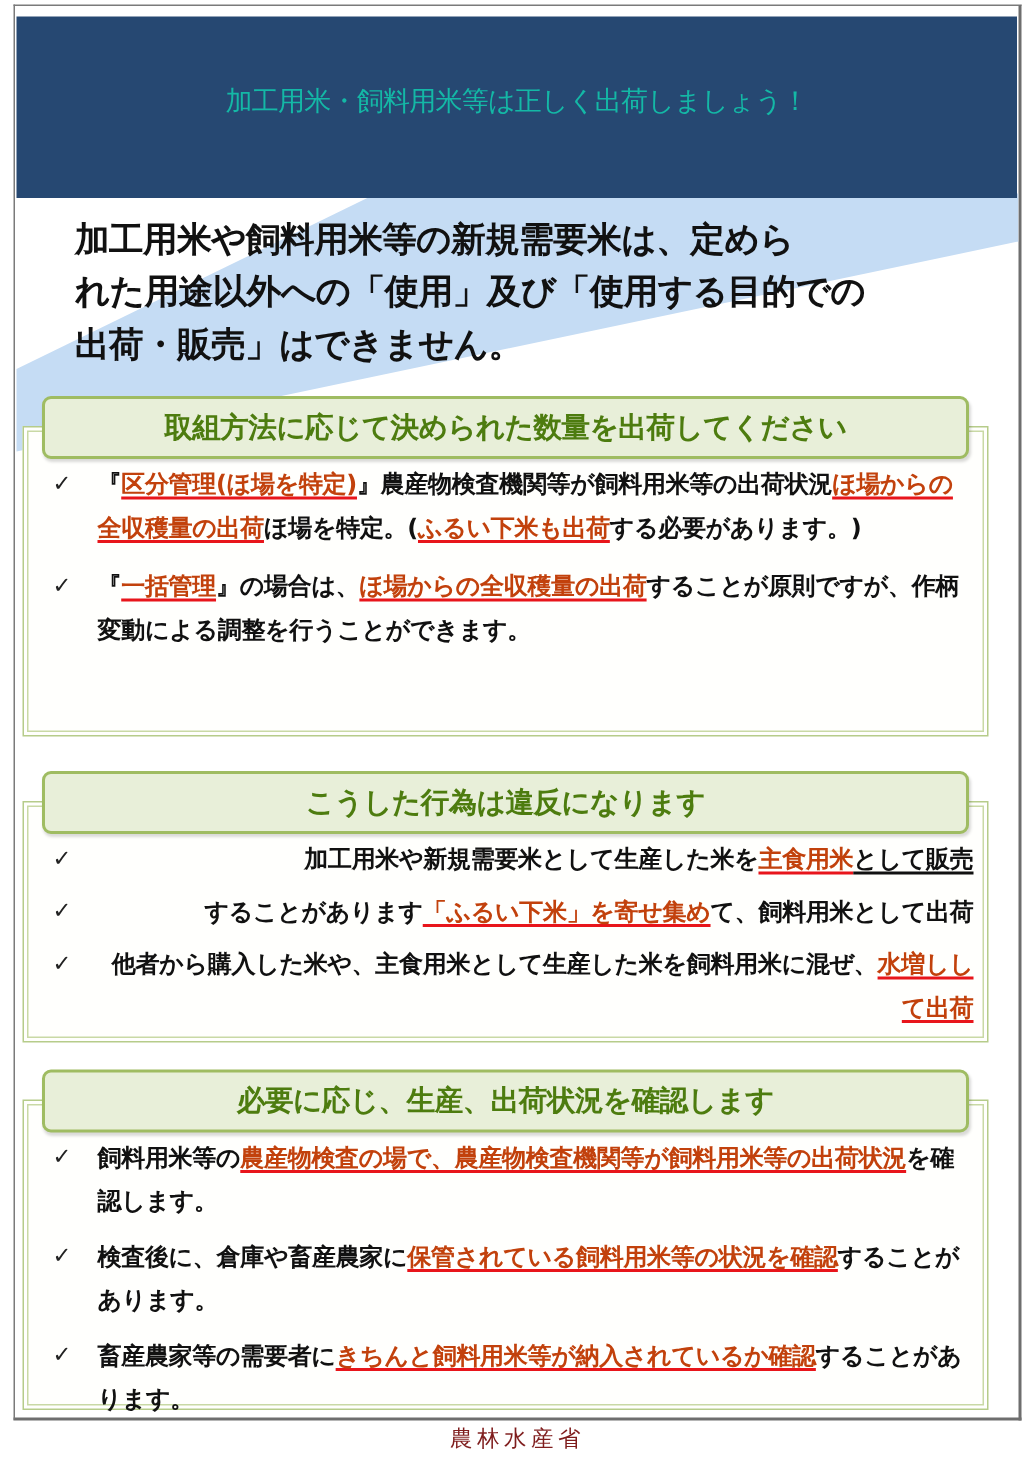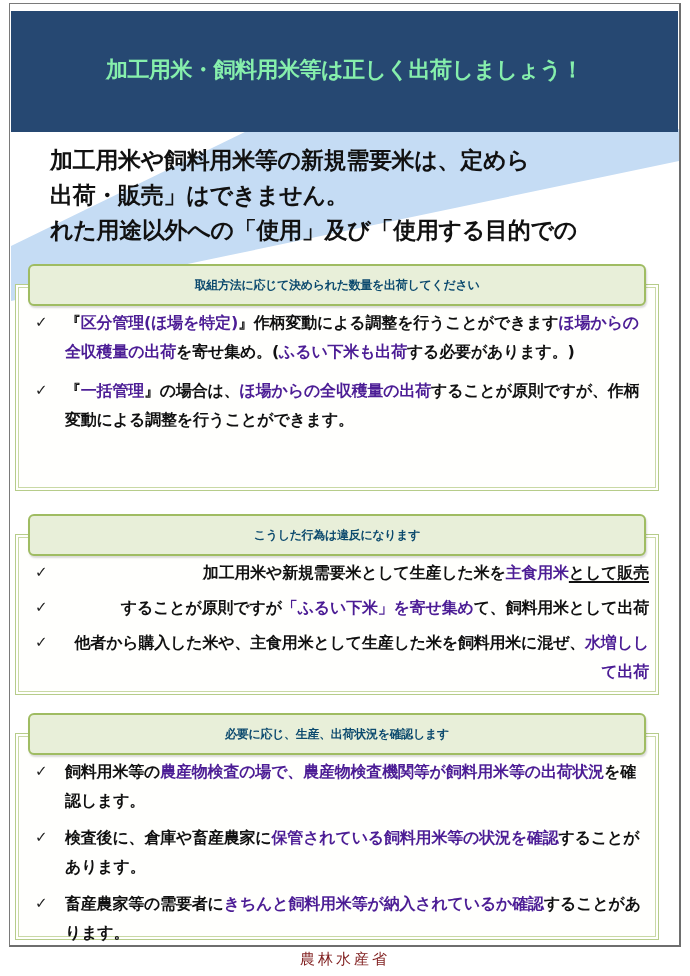--- a/index.html
+++ b/index.html
@@ -3,85 +3,85 @@
 <meta charset="utf-8">
 <style>
   html, body { margin:0; padding:0; background:#ffffff; }
   body { width:690px; height:976px; position:relative; overflow:hidden;
          font-family:"DejaVu Sans", "Liberation Sans", sans-serif; color:#1a1a1a; }
   .frame { position:absolute; left:9px; top:3px; width:669px; height:941px;
            border:1px solid #7a7a7a; border-right:2px solid #6e6e6e; border-bottom:2px solid #6e6e6e;
            background:#ffffff; overflow:hidden; }
   .header { position:absolute; left:1px; top:7px; width:667px; height:121px; background:#264872; }
   .header h1 { margin:0; position:absolute; left:0; right:0; top:44px; text-align:center;
-               color:#86efac; font-size:22px; font-weight:bold; letter-spacing:-0.5px; }
+               color:#14b8a6; font-size:18px; font-weight:normal; letter-spacing:-0.5px; }
   .band { position:absolute; left:0; top:0; width:690px; height:976px; pointer-events:none; }
   .lead { position:absolute; left:50px; top:143px; width:600px; font-size:23px; font-weight:bold;
           line-height:35px; color:#111; letter-spacing:-0.3px; }
   .section { position:absolute; left:15px; width:644px; }
   .sec-body { position:absolute; left:0; right:0; border:1px solid #b6cc8a; outline:1px solid #c9d9a5;
               outline-offset:-4px; background:#fffffd; }
   .sec-tab { position:absolute; left:13px; right:13px; height:38px; background:#e8efd9;
              border:2px solid #9fbc62; border-radius:6px; box-shadow:1px 2px 2px rgba(0,0,0,0.15);
              display:flex; align-items:center; justify-content:center; }
-  .sec-tab span { font-size:12px; font-weight:bold; color:#0c4a6e; letter-spacing:-0.3px; }
+  .sec-tab span { font-size:19px; font-weight:bold; color:#4d7c0f; letter-spacing:-0.3px; }
   .items { position:absolute; left:20px; right:10px; }
   .item { position:relative; padding-left:30px; font-size:16px; font-weight:bold; color:#111;
           line-height:29px; letter-spacing:-0.2px; }
   .check { position:absolute; left:0; top:0; font-size:15px; color:#222; font-weight:normal; }
-  .hl { color:#4c1d95; text-decoration-color:#e8151b; text-decoration-thickness:2px; text-underline-offset:3px; }
+  .hl { color:#c2410c; text-decoration:underline; text-decoration-color:#e8151b; text-decoration-thickness:2px; text-underline-offset:3px; }
   .ul { text-decoration:underline; text-decoration-thickness:2px; text-underline-offset:3px;margin-top:15px; }
   .footer { position:absolute; left:0; right:0; top:950px; text-align:center; font-size:15px;
             letter-spacing:3px; color:#7f1d1d; }
 </style>
 </head>
 <body>
 
 <div class="frame">
   <svg class="band" viewBox="0 0 690 976" preserveAspectRatio="none" style="position:absolute;left:-9px;top:-3px;">
     <polygon points="250,128 678,128 678,160 10,300 10,245" fill="#c5dcf4"></polygon>
   </svg>
 
   <div class="header">
     <h1>加工用米・飼料用米等は正しく出荷しましょう！</h1>
   </div>
 </div>
 
 <div class="lead">
   <div>加工用米や飼料用米等の新規需要米は、定めら</div>
+  <div>れた用途以外への「使用」及び「使用する目的での</div>
   <div>出荷・販売」はできません。</div>
-  <div>れた用途以外への「使用」及び「使用する目的での</div>
 </div>
 
 <div class="section" style="top:264px; height:226px;">
   <div class="sec-body" style="top:20px; height:205px;"></div>
   <div class="sec-tab" style="top:0;">
     <span>取組方法に応じて決められた数量を出荷してください</span>
   </div>
   <div class="items" style="top:44px;">
     <div class="item" style="margin-bottom:10px;">
-      <span class="check">✓</span><span>『</span><span class="hl">区分管理(ほ場を特定)</span><span>』作柄変動による調整を行うことができます</span><span class="hl">ほ場からの全収穫量の出荷</span><span>を寄せ集め。(</span><span class="hl">ふるい下米も出荷</span><span>する必要があります。)</span>
+      <span class="check">✓</span><span>『</span><span class="hl">区分管理(ほ場を特定)</span><span>』農産物検査機関等が飼料用米等の出荷状況</span><span class="hl">ほ場からの全収穫量の出荷</span><span>ほ場を特定。(</span><span class="hl">ふるい下米も出荷</span><span>する必要があります。)</span>
     </div>
     <div class="item">
       <span class="check">✓</span><span>『</span><span class="hl">一括管理</span><span>』の場合は、</span><span class="hl">ほ場からの全収穫量の出荷</span><span>することが原則ですが、作柄変動による調整を行うことができます。</span>
     </div>
   </div>
 </div>
 
 <div class="section" style="top:514px; height:180px;text-align:right;">
   <div class="sec-body" style="top:20px; height:159px;"></div>
   <div class="sec-tab" style="top:0;">
     <span>こうした行為は違反になります</span>
   </div>
   <div class="items" style="top:44px;">
     <div class="item" style="margin-bottom:6px;">
       <span class="check">✓</span><span>加工用米や新規需要米として生産した米を</span><span class="hl">主食用米</span><span class="ul">として販売</span>
     </div>
     <div class="item" style="margin-bottom:6px;">
-      <span class="check">✓</span><span>することが原則ですが</span><span class="hl">「ふるい下米」を寄せ集め</span><span>て、飼料用米として出荷</span>
+      <span class="check">✓</span><span>することがあります</span><span class="hl">「ふるい下米」を寄せ集め</span><span>て、飼料用米として出荷</span>
     </div>
     <div class="item">
       <span class="check">✓</span><span>他者から購入した米や、主食用米として生産した米を飼料用米に混ぜ、</span><span class="hl">水増しして出荷</span>
     </div>
   </div>
 </div>
 
 <div class="section" style="top:713px; height:226px;">
   <div class="sec-body" style="top:20px; height:205px;"></div>
   <div class="sec-tab" style="top:0;text-align:right;">

